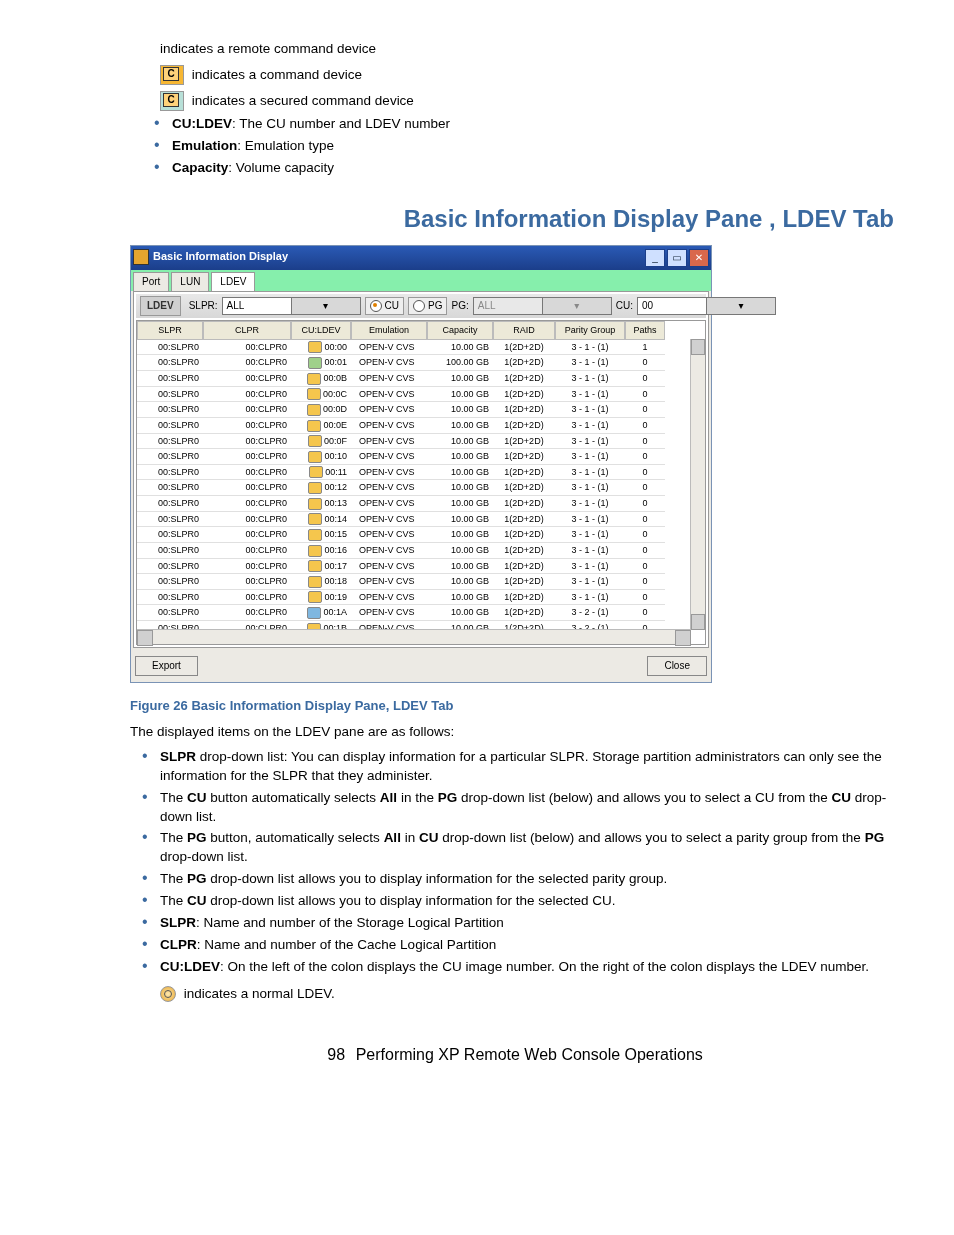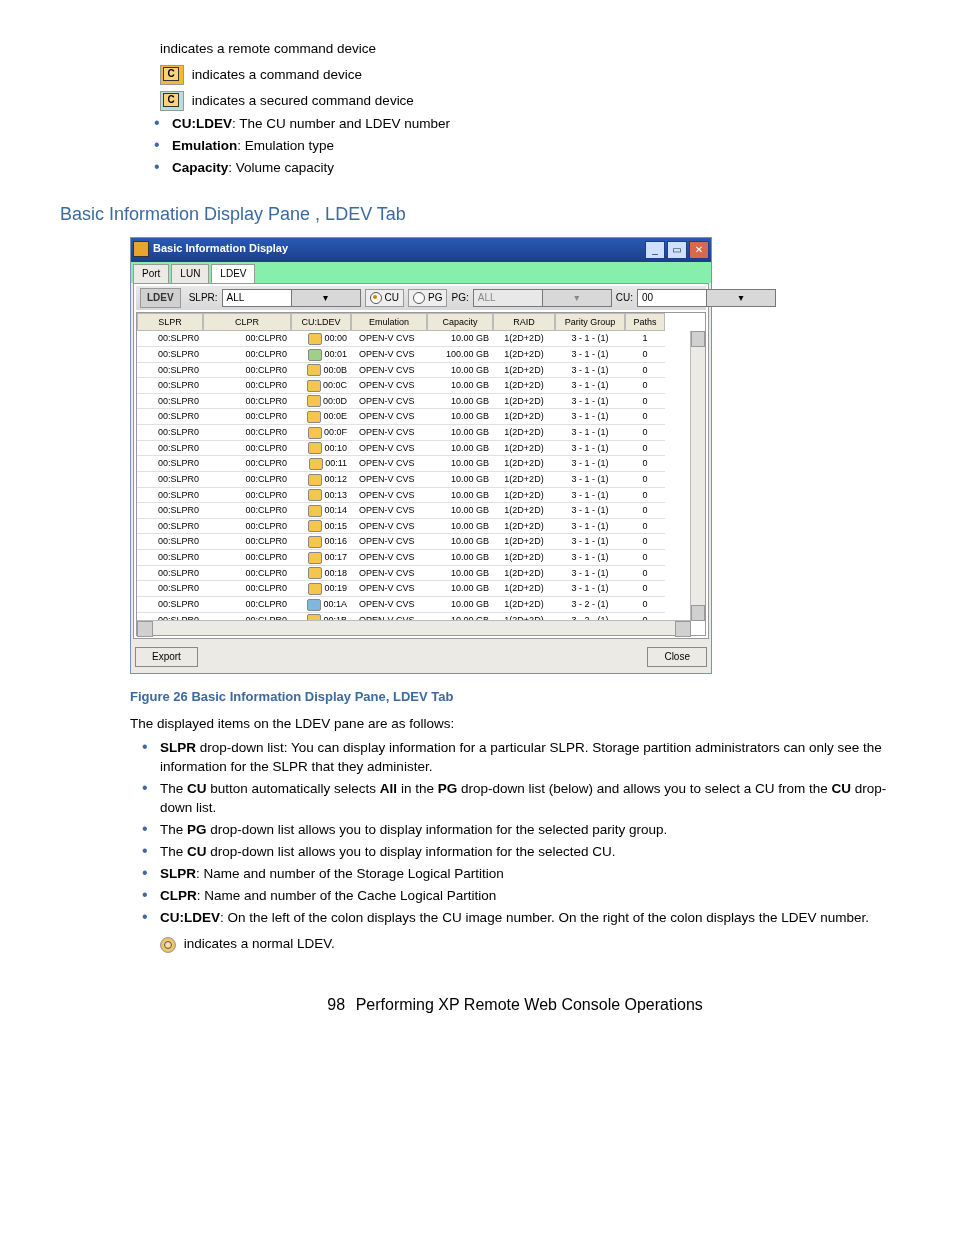--- a/index.html
+++ b/index.html
@@ -4,21 +4,21 @@
 <style>
 body { font-family: Arial, Helvetica, sans-serif; margin: 0; padding: 40px 60px; font-size: 13.5px; color: #000; line-height: 1.4; }
 .indent1 { margin-left: 100px; }
 .icon-box { display: inline-block; width: 22px; height: 18px; vertical-align: middle; margin-right: 4px; border: 1px solid #999; position: relative; }
 .icon-orange { background: #f7b733; }
 .icon-cyan { background: #b8e0d8; }
 .icon-c-badge { position:absolute; top:1px; left:2px; font-size:10px; font-weight:bold; background:#ffd27a; border:1px solid #333; width:14px; height:12px; text-align:center; line-height:12px; }
 ul.bullets { list-style: none; padding-left: 0; margin: 4px 0 4px 90px; }
 ul.bullets > li { position: relative; padding-left: 22px; margin: 3px 0; }
 ul.bullets > li::before { content: "•"; position: absolute; left: 4px; color: #3b6aa0; font-size: 16px; line-height: 1; }
-h2.section { font-family: Arial, sans-serif; font-weight: normal; color: #3b6aa0; font-size: 18px; margin: 24px 0 10px 0; }
+h2.section { font-family: Arial, sans-serif; font-weight: bold; color: #3b6aa0; font-size: 24px; margin: 24px 0 10px 0; text-align: right; }
 .figure-caption { color: #3b6aa0; font-weight: bold; margin: 14px 0 8px 70px; font-size: 13px; }
 .para { margin: 6px 0 6px 70px; }
 .footer { margin-top: 40px; font-size: 16px; margin-left: 70px; text-align: center; }
 .footer-num { display: inline-block; width: 30px; }
 
 
 .win { margin: 10px 0 10px 70px; width: 580px; border: 1px solid #7a93b5; background: #eceae4; font-family: Tahoma, Arial, sans-serif; font-size: 10px; }
 .titlebar { background: linear-gradient(#2a5ab5,#1b3e8a); color:#fff; padding: 3px 2px; display:flex; align-items:flex-start; justify-content:space-between; }
 .title-left { display:flex; align-items:center; gap:4px; font-weight:bold; font-size:11px; }
 .title-icons { display:flex; gap:2px; }
@@ -342,20 +342,21 @@
     <div class="bbtn">Close</div>
   </div>
 </div>
 
 <div class="figure-caption">Figure 26 Basic Information Display Pane, LDEV Tab</div>
 <div class="para">The displayed items on the LDEV pane are as follows:</div>
 
 <ul class="bullets" style="margin-left:78px;" id="bullets2">
     <li><b>SLPR</b> drop-down list:  You can display information for a particular SLPR. Storage partition administrators can only see the information for the SLPR that they administer.</li>
     <li>The <b>CU</b> button automatically selects <b>All</b> in the <b>PG</b> drop-down list (below) and allows you to select a CU from the <b>CU</b> drop-down list.</li>
+    <li>The <b>PG</b> button, automatically selects <b>All</b> in <b>CU</b> drop-down list (below) and allows you to select a parity group from the <b>PG</b> drop-down list.</li>
     <li>The <b>PG</b> drop-down list allows you to display information for the selected parity group.</li>
     <li>The <b>CU</b> drop-down list allows you to display information for the selected CU.</li>
     <li><b>SLPR</b>: Name and number of the Storage Logical Partition</li>
     <li><b>CLPR</b>: Name and number of the Cache Logical Partition</li>
     <li><b>CU:LDEV</b>: On the left of the colon displays the CU image number.  On the right of the colon displays the LDEV number.</li>
   </ul>
 
 <div class="para" style="margin-left:100px; margin-top:8px;">
   <span class="circle-icon"></span>
   <span>indicates a normal LDEV.</span>

